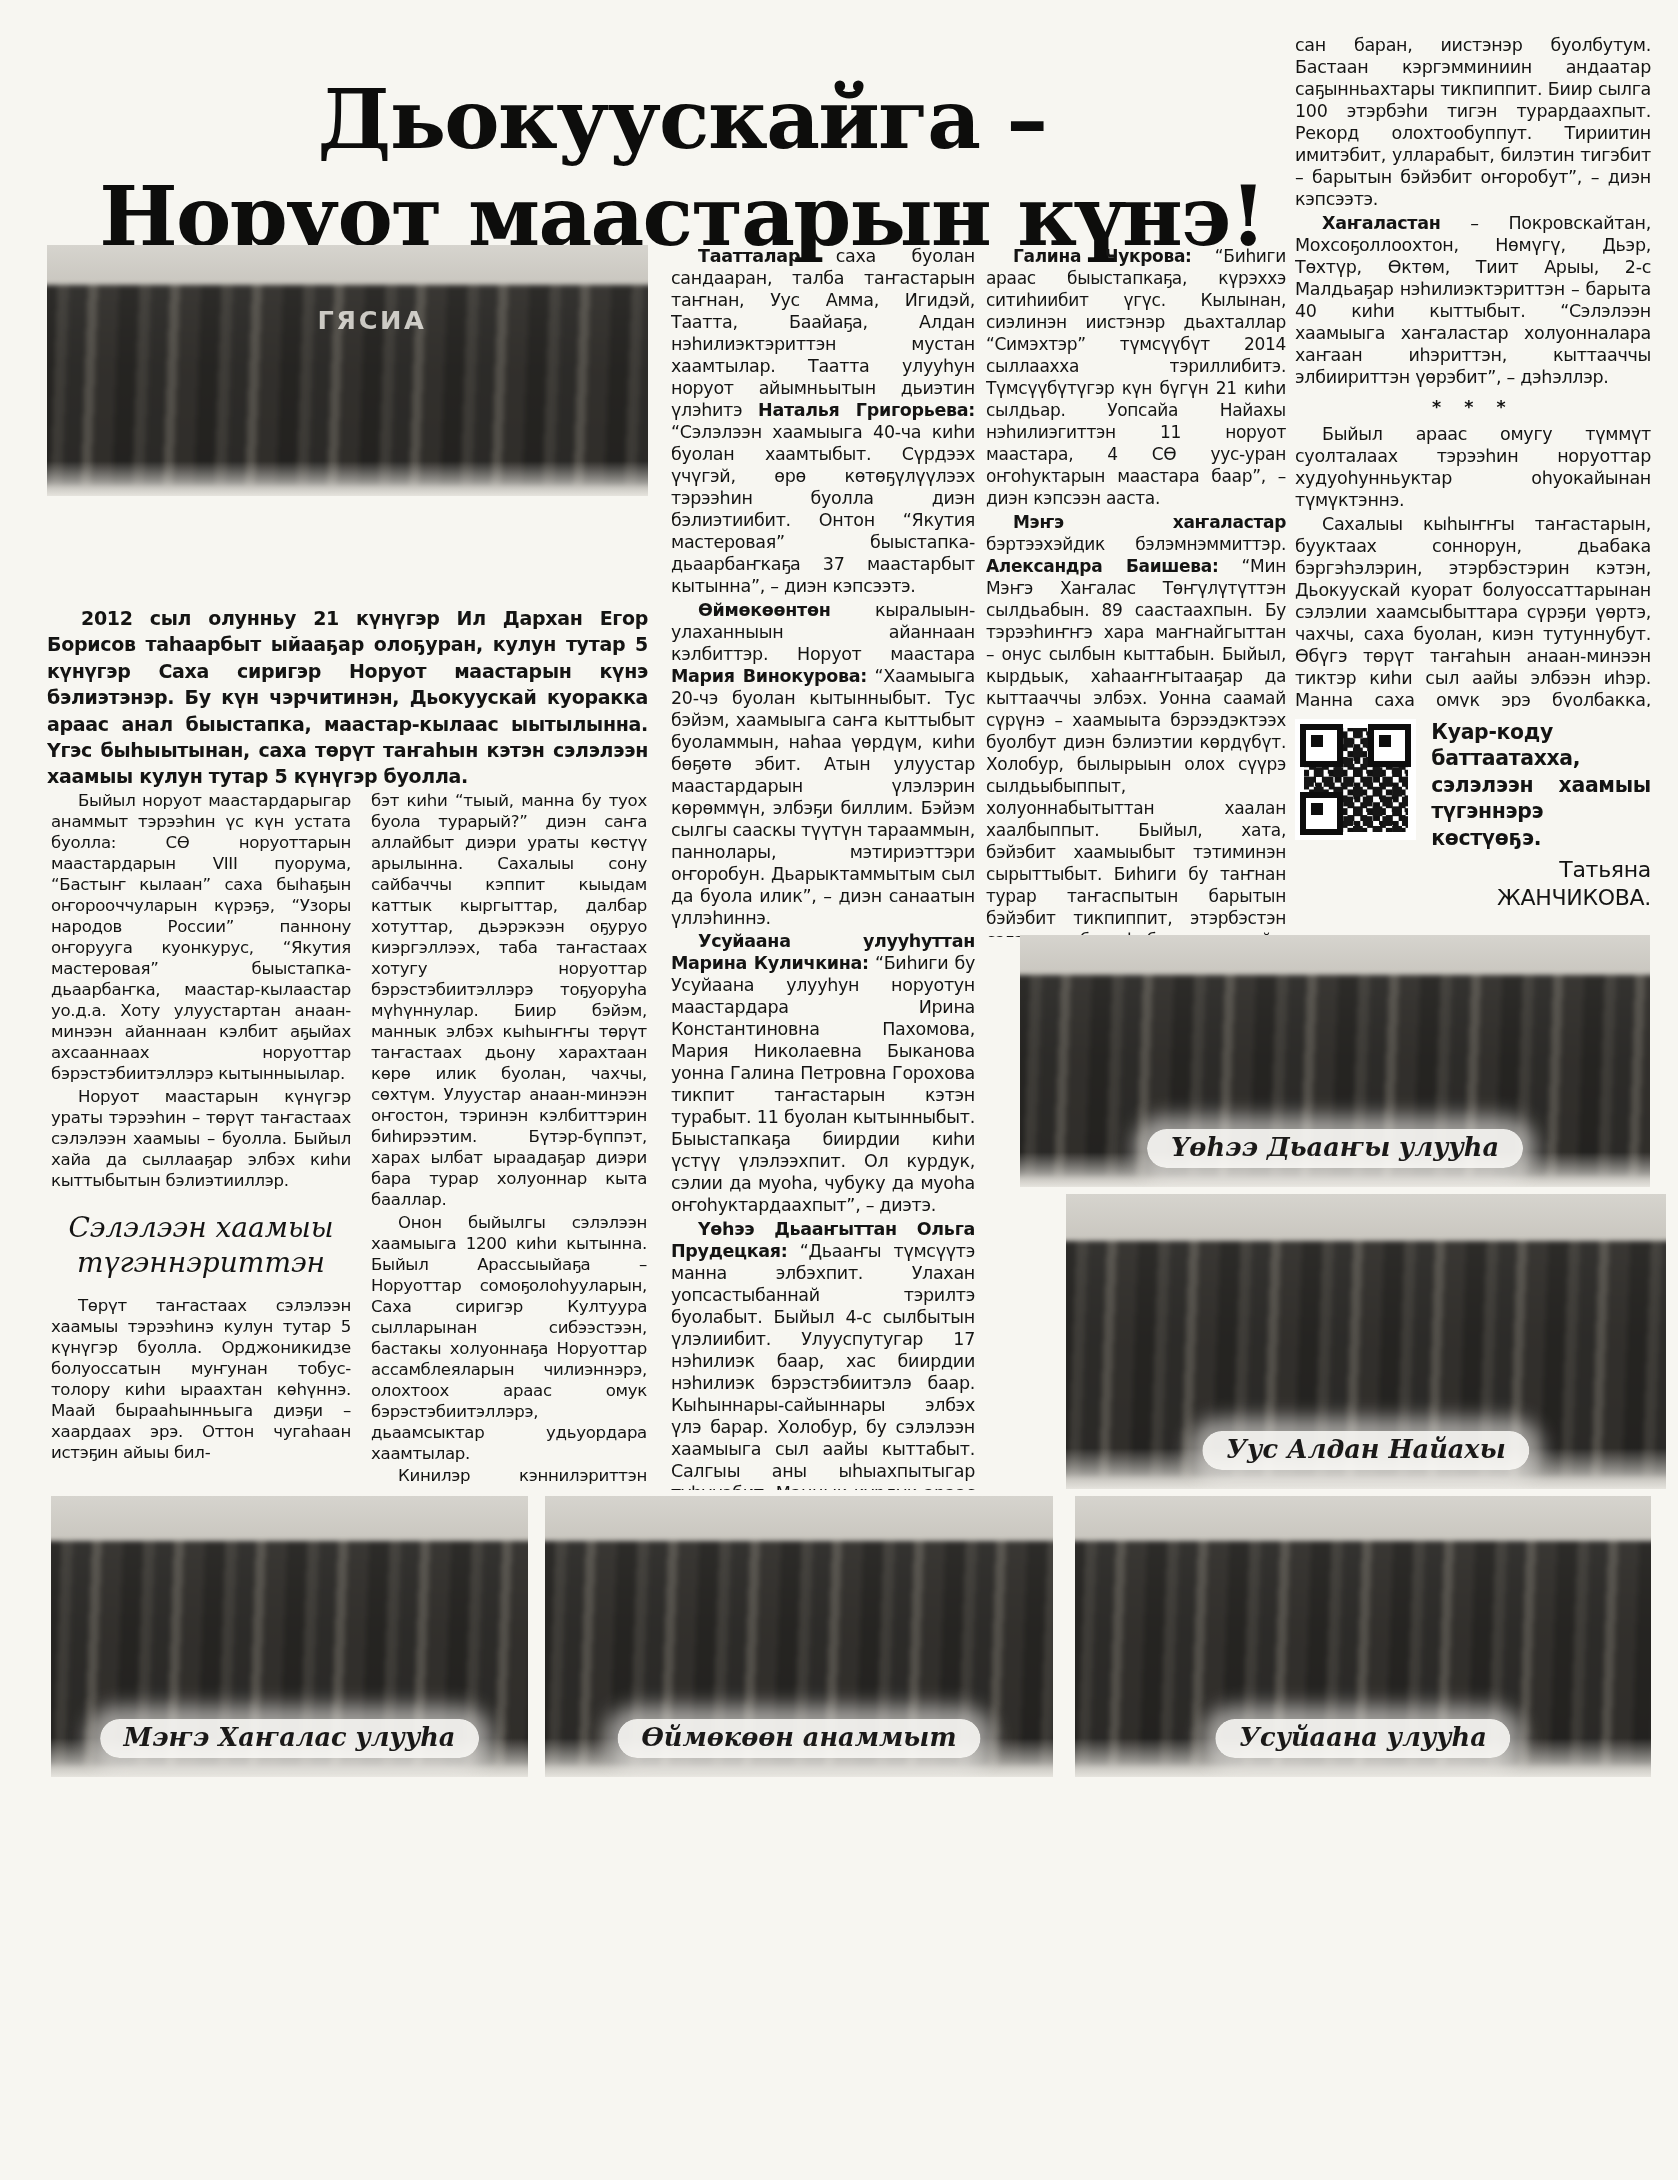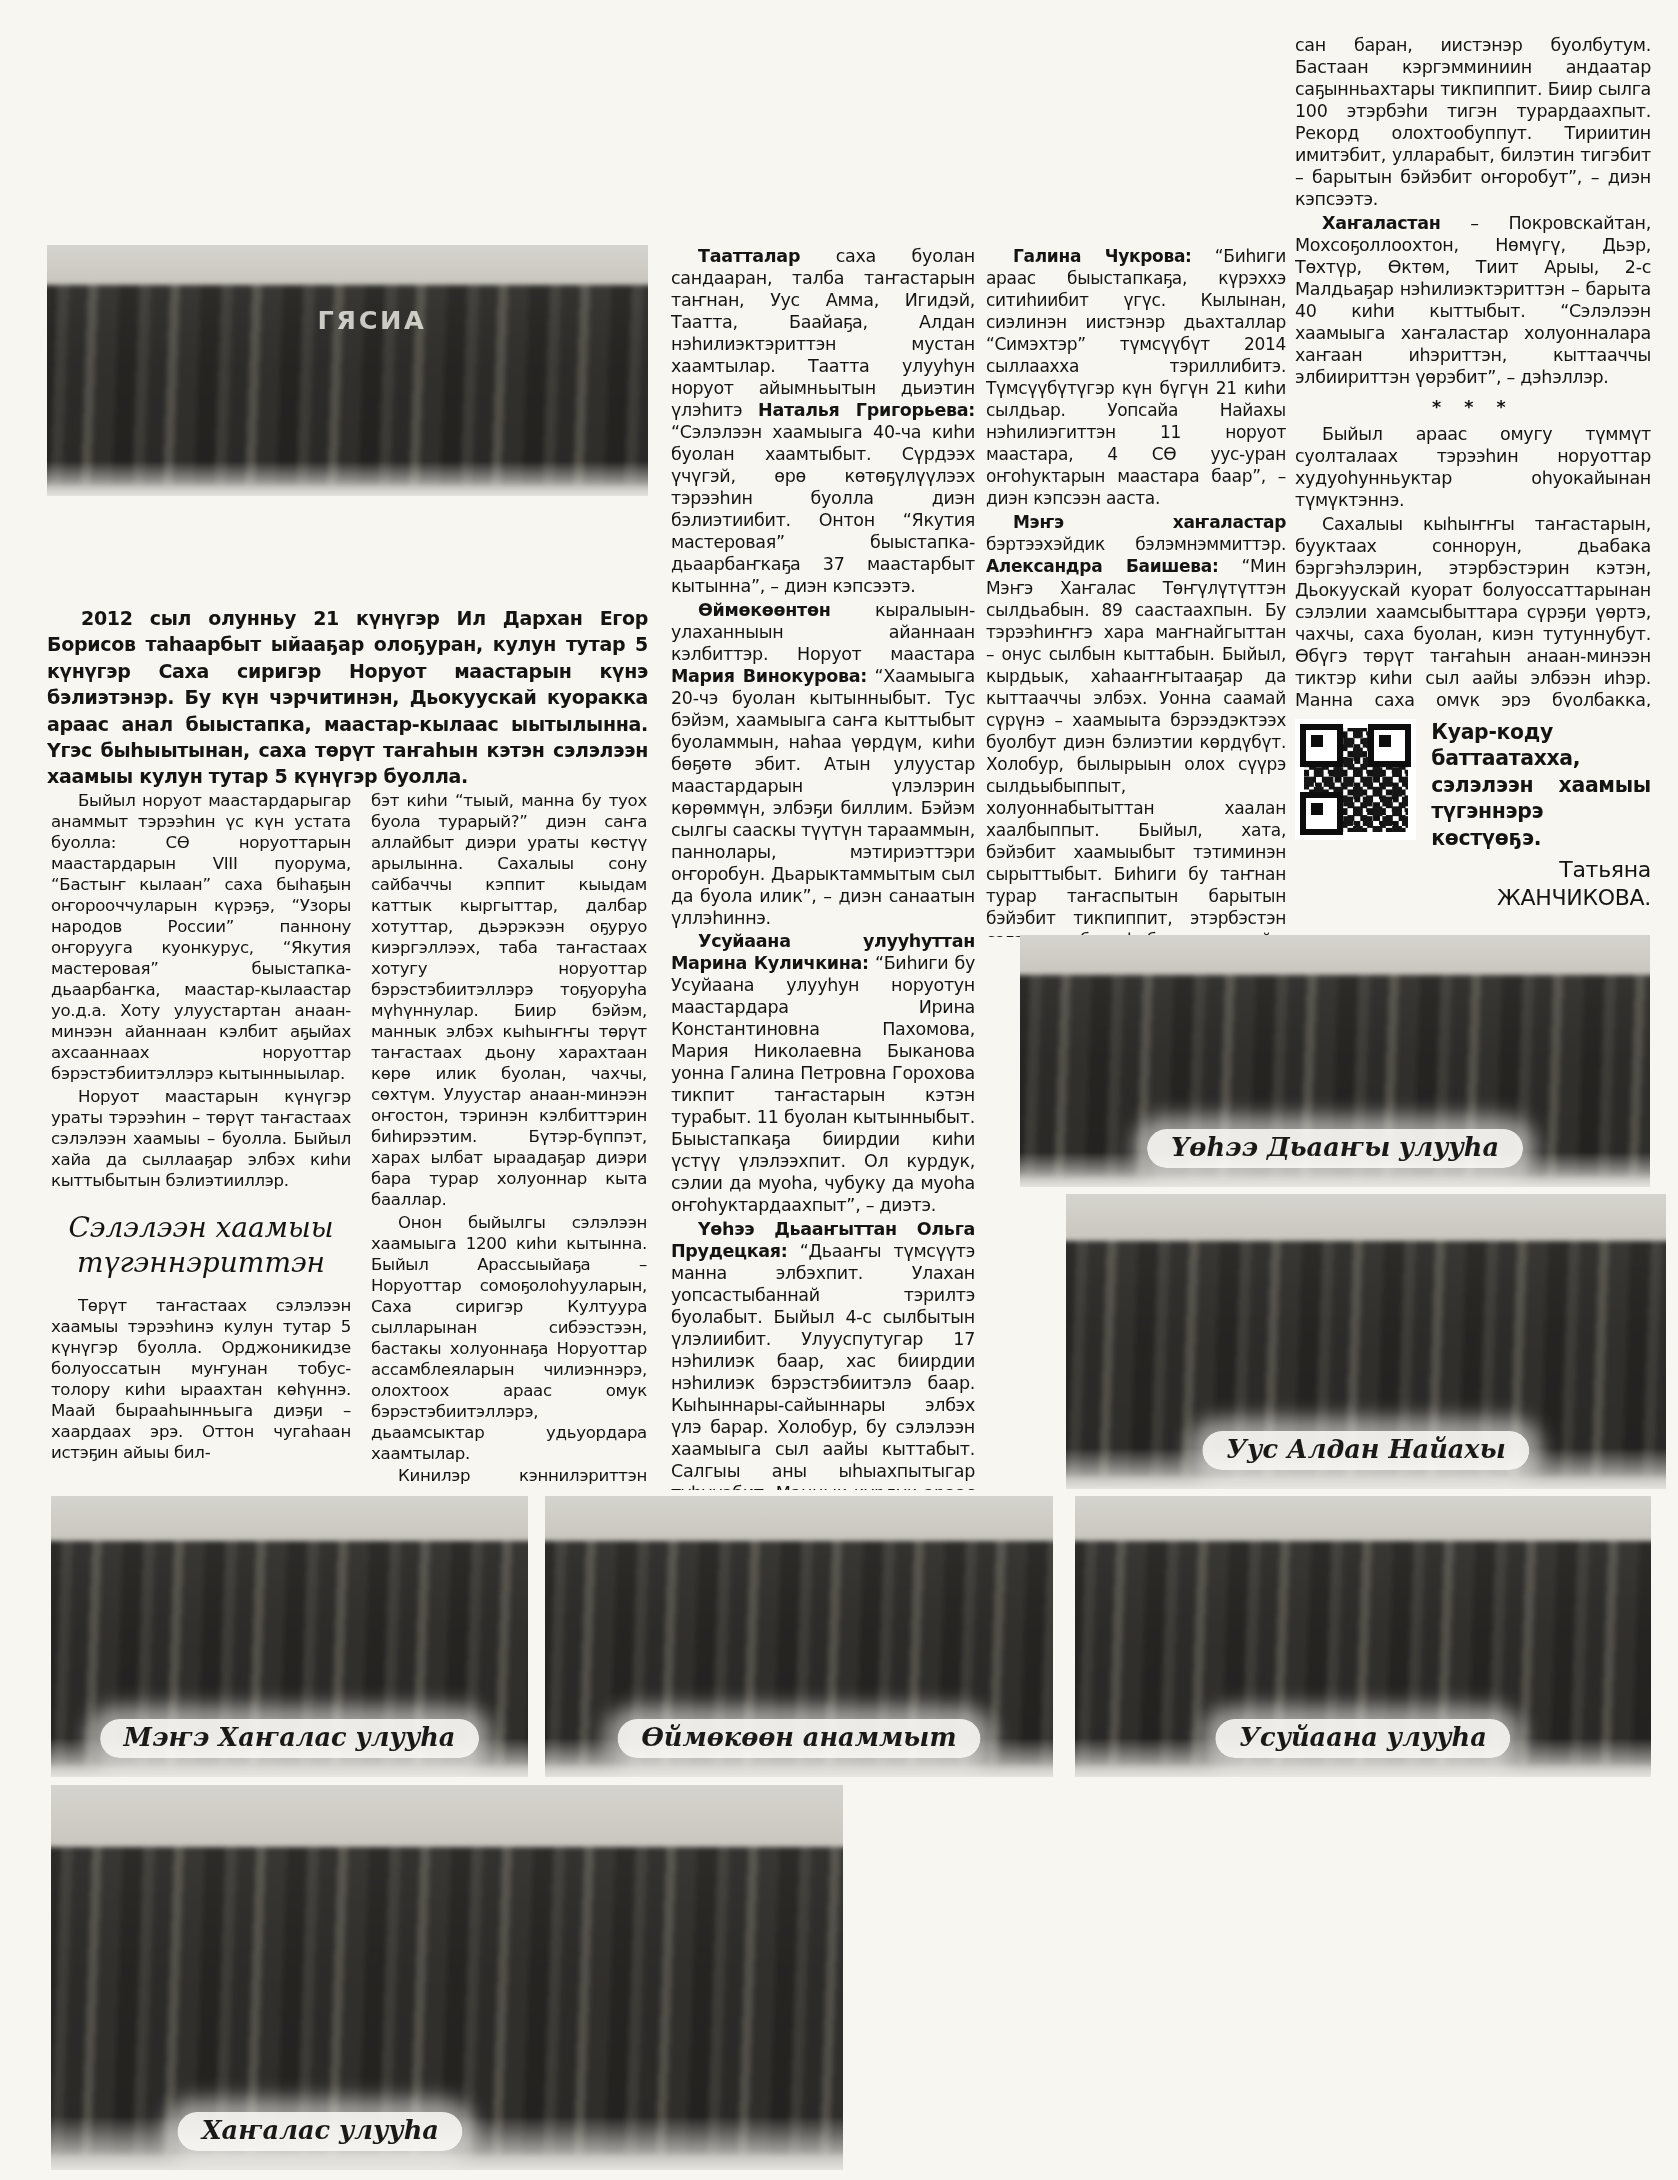--- a/index.html
+++ b/index.html
@@ -59,20 +59,24 @@
   .fp::after{content:"";position:absolute;left:5.1px;top:5.1px;width:12px;height:12px;background:#0d0d0d;}
   .fp.tl{left:5.1px;top:5.1px;} .fp.tr{right:5.1px;top:5.1px;} .fp.bl{left:5.1px;bottom:5.1px;}
   .qrcap{font-weight:bold;font-size:20.4px;line-height:26.4px;text-align:justify;letter-spacing:-0.3px;}
   .byline{margin-top:5.1px;text-align:right;font-weight:normal;font-size:22px;line-height:28px;}
 </style>
 </head>
 <body>
 
 <div class="page">
 
+  <h1 class="headline">
+    <span style="display:block">Дьокуускайга –</span>
+    <span style="display:block">Норуот маастарын күнэ!</span>
+  </h1>
 
   <div class="photo" style="left:47px;top:245px;width:601px;height:251px;">
     <span class="watermark">ГЯСИА</span>
   </div>
 
   <div class="lead">
     <p>2012 сыл олунньу 21 күнүгэр Ил Дархан Егор Борисов таһаарбыт ыйааҕар олоҕуран, кулун тутар 5 күнүгэр Саха сиригэр Норуот маастарын күнэ бэлиэтэнэр. Бу күн чэрчитинэн, Дьокуускай куоракка араас анал быыстапка, маастар-кылаас ыытылынна. Үгэс быһыытынан, саха төрүт таҥаһын кэтэн сэлэлээн хаамыы кулун тутар 5 күнүгэр буолла.</p>
   </div>
 
   <div class="col c1">
@@ -140,18 +144,15 @@
   <div class="photo" style="left:51px;top:1496px;width:477px;height:281px;">
     <span class="caption">Мэҥэ Хаҥалас улууһа</span>
   </div>
   <div class="photo" style="left:545px;top:1496px;width:508px;height:281px;">
     <span class="caption">Өймөкөөн анаммыт</span>
   </div>
   <div class="photo" style="left:1075px;top:1496px;width:576px;height:281px;">
     <span class="caption">Усуйаана улууһа</span>
   </div>
 
-  <div class="photo" style="left:51px;top:1785px;width:792px;height:385px;">
-    <span class="caption lowleft">Хаҥалас улууһа</span>
-  </div>
 
 </div>
 
 
 </body></html>

